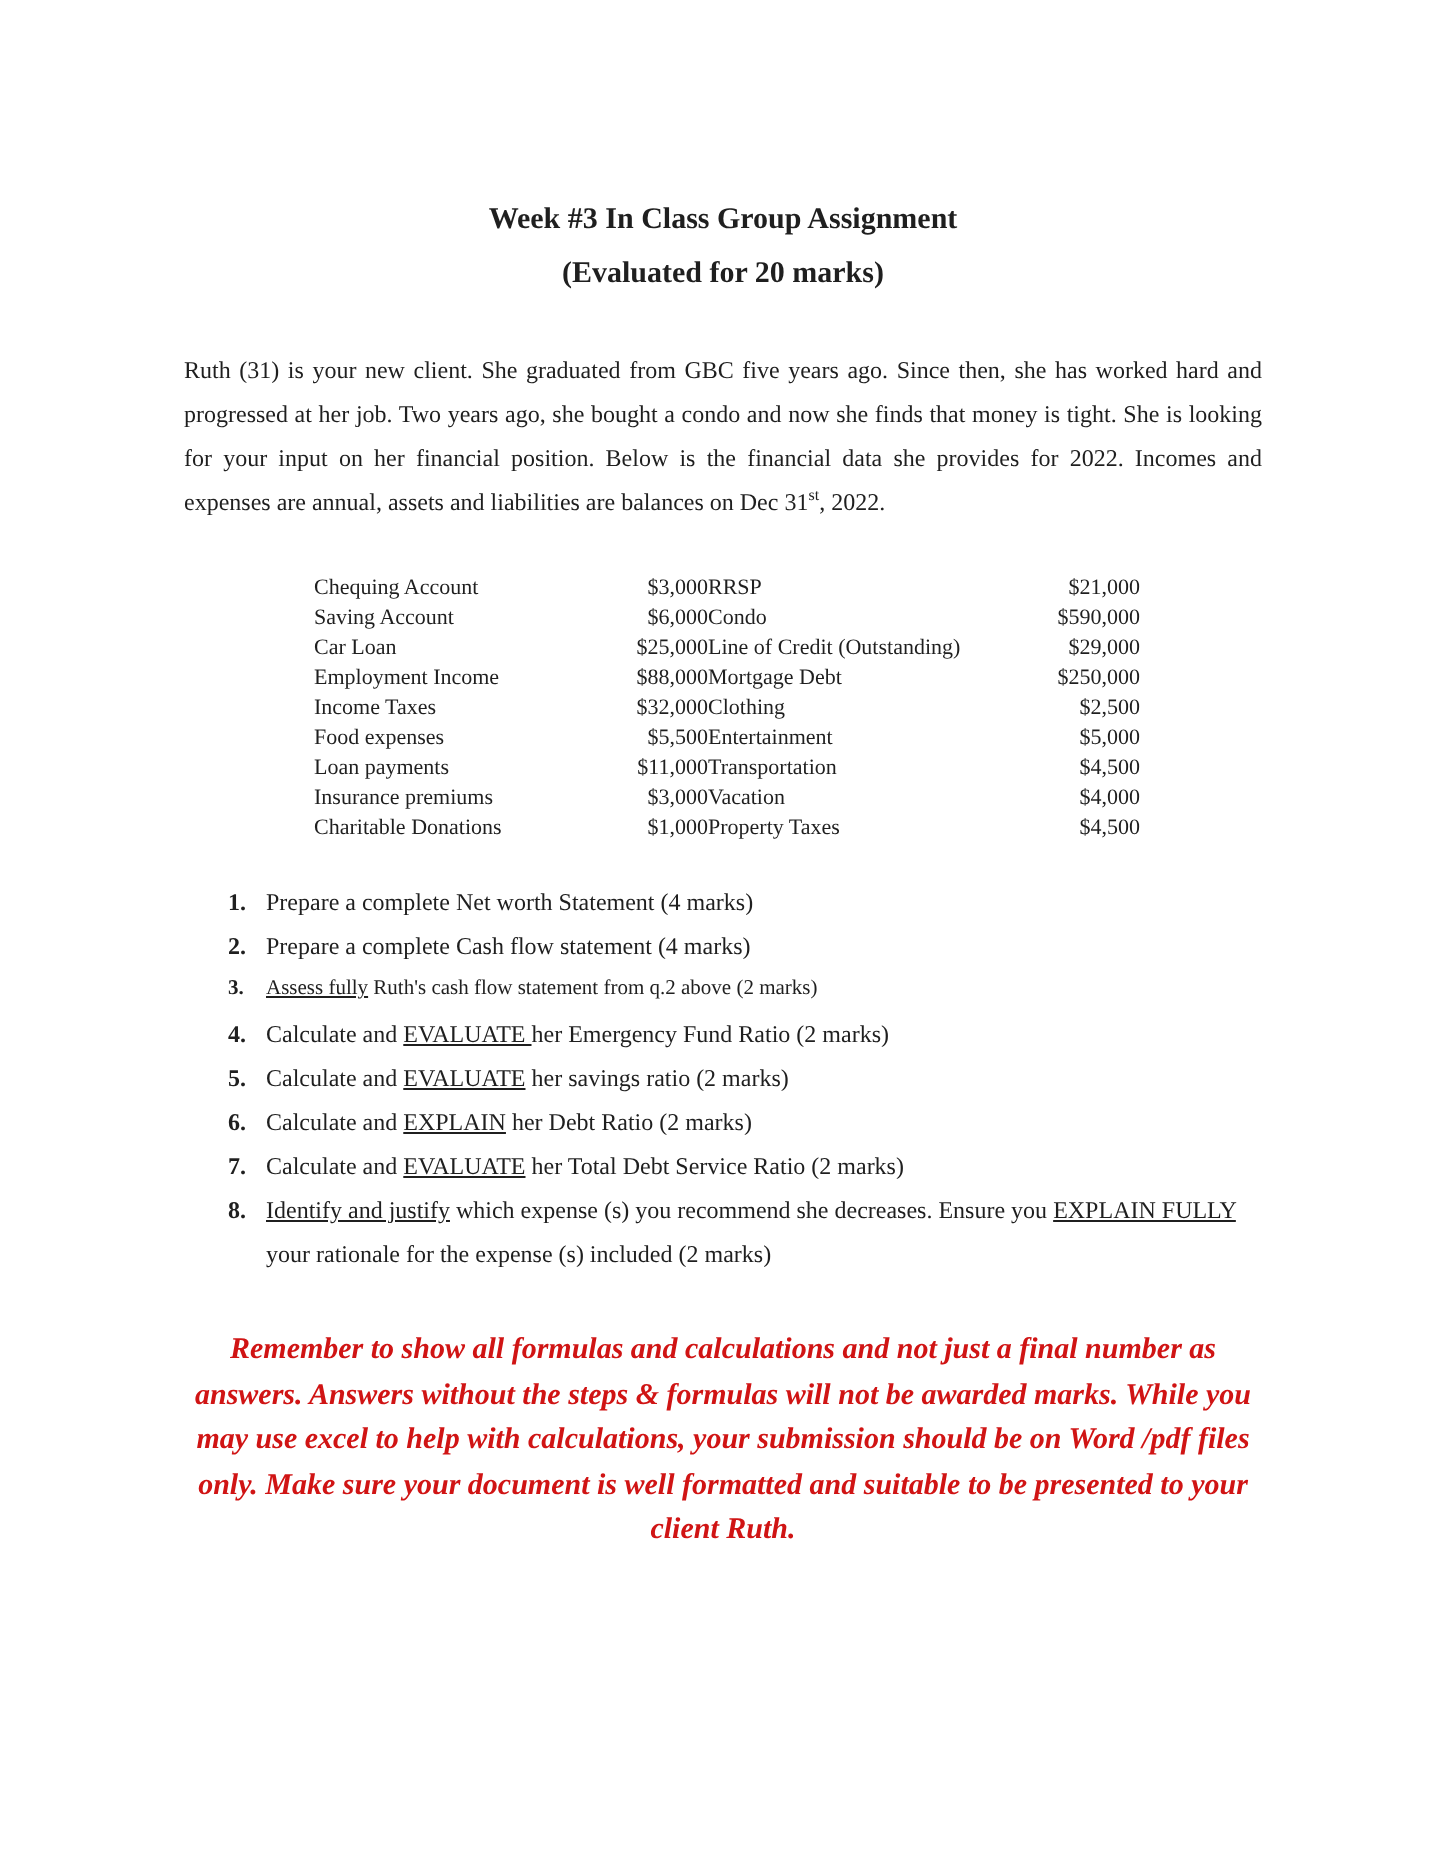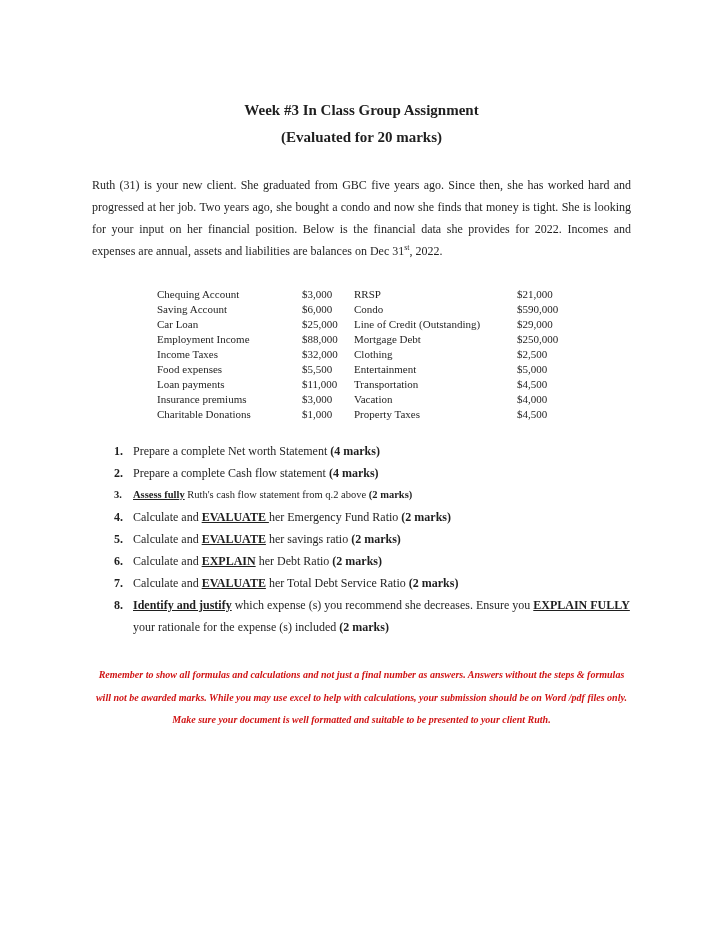--- a/index.html
+++ b/index.html
@@ -41,45 +41,45 @@
   .fin-table {
     margin: 25px 0 0 65px;
     border-collapse: collapse;
     table-layout: fixed;
     width: 413px;
     font-size: 11px;
     line-height: 15px;
     white-space: nowrap;
   }
   .fin-table td { padding: 0; overflow: hidden; }
-  .fin-table .td-val { text-align: left; }
+  .fin-table .td-val { text-align: right; }
   .fin-table .td-label2 { }
   .tasks {
     list-style: none;
     margin: 18px 0 0 0;
     padding: 0;
     font-size: 12px;
     line-height: 22px;
   }
   .task {
     position: relative;
     padding-left: 41px;
   }
   .task-num {
     position: absolute;
     left: 22px;
     font-weight: bold;
   }
   .task-small { font-size: 10.5px; }
-  .b { font-weight: bold; }
+  .b { font-weight: normal; }
   .u { text-decoration: underline; }
   .note {
     margin: 26px 0 0 0;
     text-align: center;
-    font-size: 10px;
+    font-size: 15px;
     line-height: 22.5px;
     font-weight: bold;
     font-style: italic;
   }
 </style>
 </head>
 <body style="color: rgb(31, 31, 31);">
 
 <div class="page">
 

